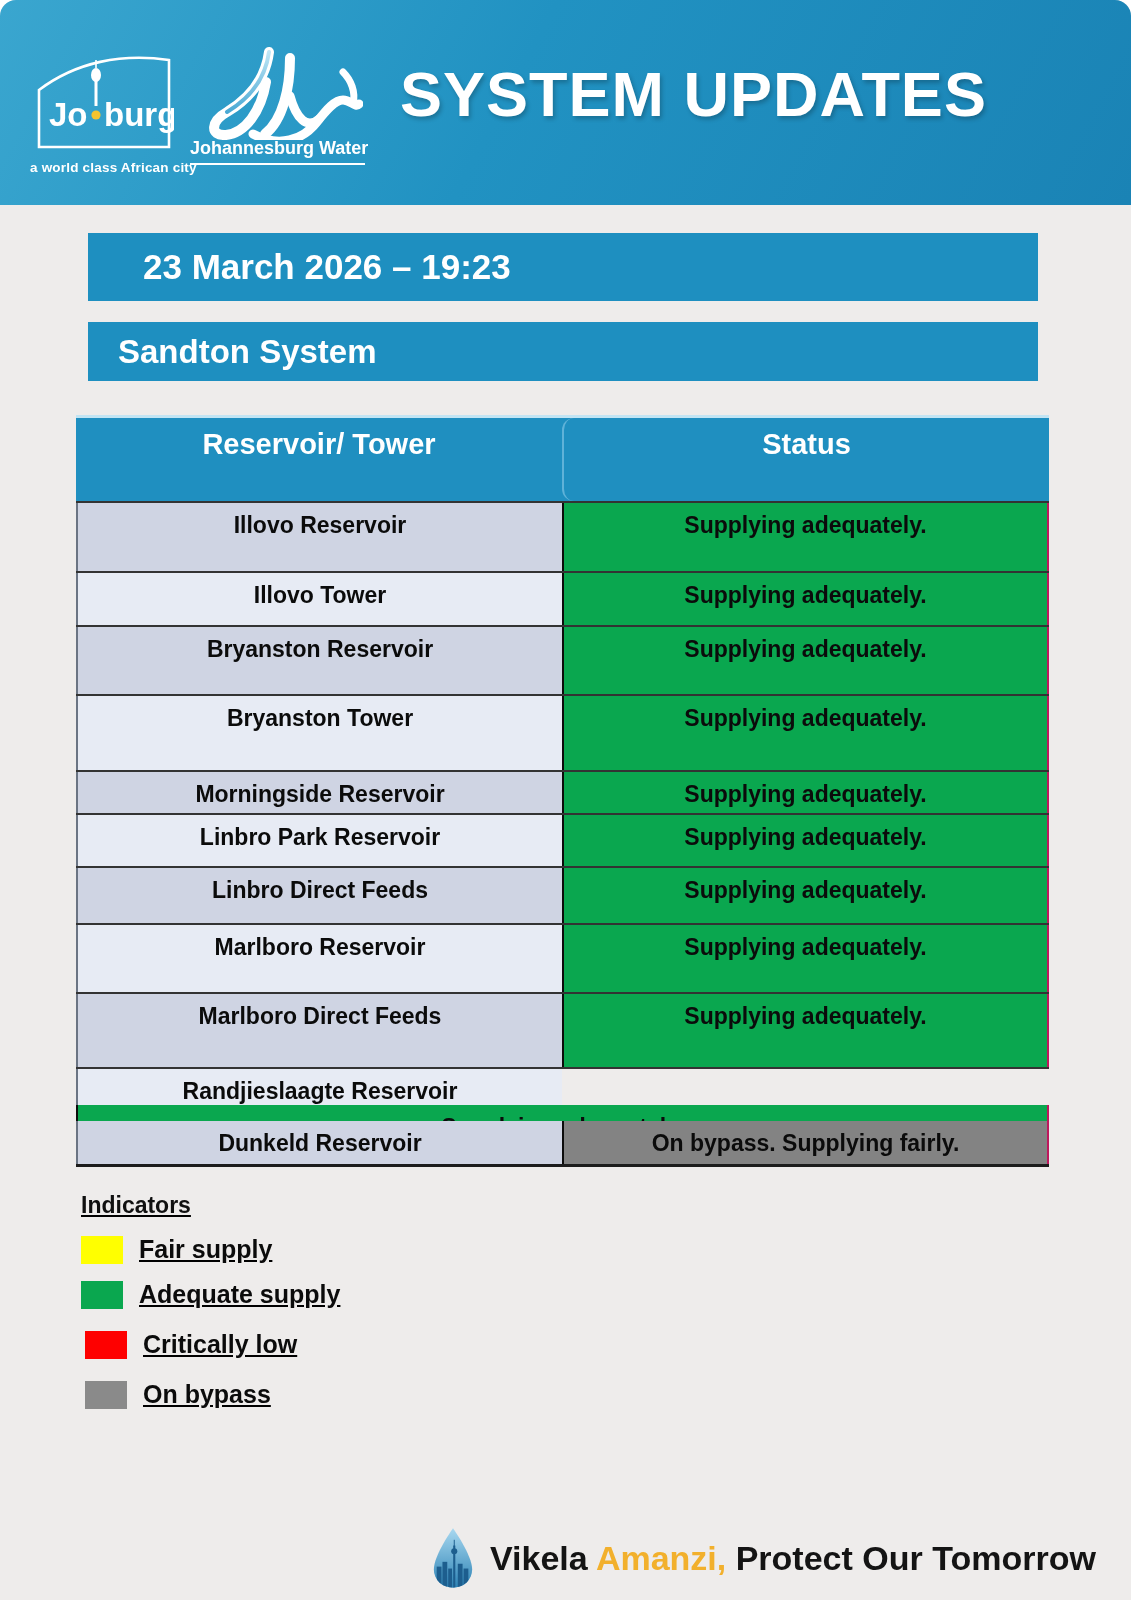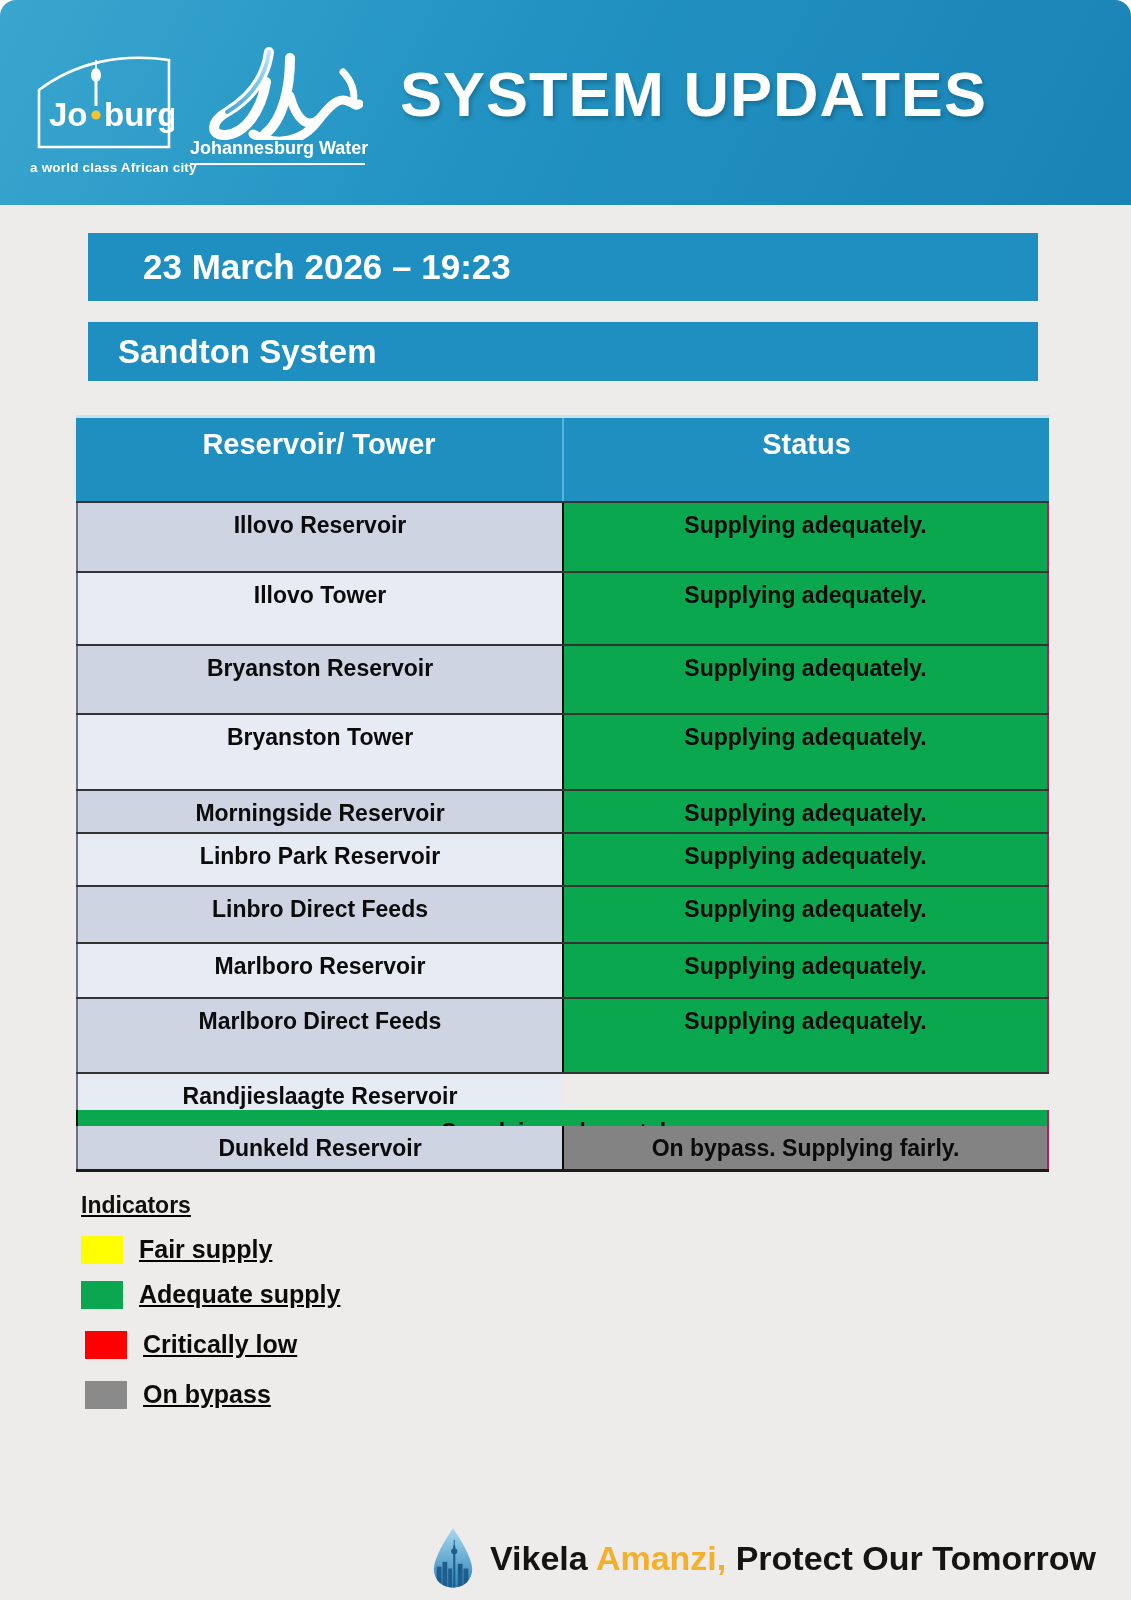--- a/index.html
+++ b/index.html
@@ -36,21 +36,21 @@
   .banner-date{top:233px;height:68px;font-size:35px;padding-left:55px;box-sizing:border-box;}
   .banner-system{top:322px;height:59px;font-size:33px;padding-left:30px;box-sizing:border-box;}
   
   .table{position:absolute;left:76px;top:415px;width:973px;}
   .thead{
     display:flex;height:86px;background:#1f8fc0;border-top:3px solid #c2e4f3;
     box-sizing:border-box;
   }
   .th{
     color:#ffffff;font-size:29px;font-weight:bold;text-align:center;
-    padding-top:10px;box-sizing:border-box;
+    padding-top:10px;box-sizing:border-box;border-radius:12px;
   }
   .th1{width:486px;}
   .th2{flex:1;border-left:2px solid #5fb2d8;}
   .tbody{border-bottom:3px solid #1c1c1c;}
   .trow{display:flex;border-top:2px solid #333333;box-sizing:border-box;}
   .cell{
     font-size:23px;font-weight:bold;color:#0b0b0b;text-align:center;
     padding-top:9px;box-sizing:border-box;
   }
   .cell-name{width:486px;background:#cfd4e3;border-left:2px solid #6a7483;}
@@ -119,21 +119,21 @@
   <div class="table">
     <div class="thead">
       <div class="th th1">Reservoir/ Tower</div>
       <div class="th th2">Status</div>
     </div>
     <div class="tbody" id="tbody">
         <div class="trow" style="height: 70px;">
           <div class="cell cell-name">Illovo Reservoir</div>
           <div class="cell cell-status" style="background: rgb(10, 167, 79);">Supplying adequately.</div>
         </div>
-        <div class="trow" style="height: 73px;">
+        <div class="trow" style="height: 54px;">
           <div class="cell cell-name alt">Illovo Tower</div>
           <div class="cell cell-status" style="background: rgb(10, 167, 79);">Supplying adequately.</div>
         </div>
         <div class="trow" style="height: 69px;">
           <div class="cell cell-name">Bryanston Reservoir</div>
           <div class="cell cell-status" style="background: rgb(10, 167, 79);">Supplying adequately.</div>
         </div>
         <div class="trow" style="height: 76px;">
           <div class="cell cell-name alt">Bryanston Tower</div>
           <div class="cell cell-status" style="background: rgb(10, 167, 79);">Supplying adequately.</div>
@@ -143,21 +143,21 @@
           <div class="cell cell-status" style="background: rgb(10, 167, 79);">Supplying adequately.</div>
         </div>
         <div class="trow" style="height: 53px;">
           <div class="cell cell-name alt">Linbro Park Reservoir</div>
           <div class="cell cell-status" style="background: rgb(10, 167, 79);">Supplying adequately.</div>
         </div>
         <div class="trow" style="height: 57px;">
           <div class="cell cell-name">Linbro Direct Feeds</div>
           <div class="cell cell-status" style="background: rgb(10, 167, 79);">Supplying adequately.</div>
         </div>
-        <div class="trow" style="height: 55px;">
+        <div class="trow" style="height: 69px;">
           <div class="cell cell-name alt">Marlboro Reservoir</div>
           <div class="cell cell-status" style="background: rgb(10, 167, 79);">Supplying adequately.</div>
         </div>
         <div class="trow" style="height: 75px;">
           <div class="cell cell-name">Marlboro Direct Feeds</div>
           <div class="cell cell-status" style="background: rgb(10, 167, 79);">Supplying adequately.</div>
         </div>
         <div class="trow" style="height: 52px; flex-direction: column;">
           <div class="cell cell-name alt">Randjieslaagte Reservoir</div>
           <div class="cell cell-status" style="background: rgb(10, 167, 79);">Supplying adequately.</div>

